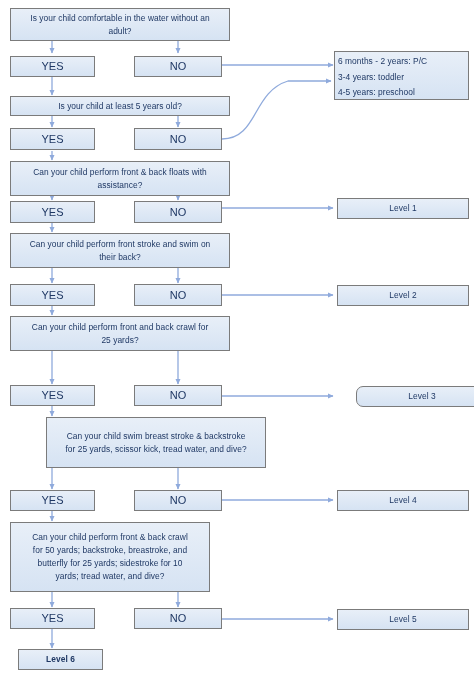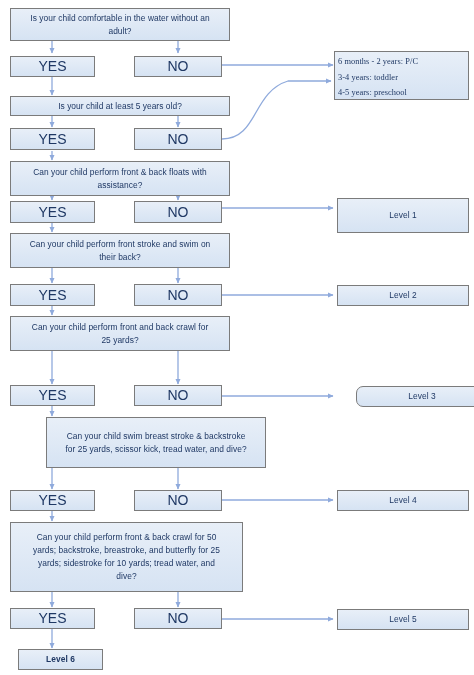--- a/index.html
+++ b/index.html
@@ -46,34 +46,33 @@
     line-height: 13px;
     padding: 1px 17px;
     letter-spacing: 0.05px;
   }
 
   .node.question {
     font-size: 8.4px;
   }
 
   .node.answer {
-    font-size: 14px;
+    font-size: 11px;
   }
 
   .node.level {
     font-size: 8.4px;
   }
 
   .node.info {
     display: block;
     text-align: left;
     padding: 2px 3px;
     line-height: 15.5px;
     font-size: 8.4px;
-    font-family: Liberation Serif, serif;
   }
   .node.info .info-line {
     display: block;
     white-space: nowrap;
   }
 </style>
 </head>
 <body>
 
 <div id="chart-canvas">
@@ -146,21 +145,21 @@
   <div class="node question" style="left:10px; top:96px; width:220px; height:20px;">Is your child at least 5 years old?</div>
 
   <div class="node answer" style="left:10px; top:128px; width:85px; height:22px;">YES</div>
   <div class="node answer" style="left:134px; top:128px; width:88px; height:22px;">NO</div>
 
   <div class="node question" style="left:10px; top:161px; width:220px; height:35px;">Can your child perform front &amp; back floats with assistance?</div>
 
   <div class="node answer" style="left:10px; top:201px; width:85px; height:22px;">YES</div>
   <div class="node answer" style="left:134px; top:201px; width:88px; height:22px;">NO</div>
 
-  <div class="node level" style="left:337px; top:198px; width:132px; height:35px;">Level 1</div>
+  <div class="node level" style="left:337px; top:198px; width:132px; height:21px;">Level 1</div>
 
   <div class="node question" style="left:10px; top:233px; width:220px; height:35px;">Can your child perform front stroke and swim on their back?</div>
 
   <div class="node answer" style="left:10px; top:284px; width:85px; height:22px;">YES</div>
   <div class="node answer" style="left:134px; top:284px; width:88px; height:22px;">NO</div>
 
   <div class="node level" style="left:337px; top:285px; width:132px; height:21px;">Level 2</div>
 
   <div class="node question" style="left:10px; top:316px; width:220px; height:35px;">Can your child perform front and back crawl for 25 yards?</div>
 
@@ -169,21 +168,21 @@
 
   <div class="node level" style="left:356px; top:386px; width:132px; height:21px;border-radius:7px;">Level 3</div>
 
   <div class="node question" style="left:10px; top:417px; width:220px; height:51px;margin-left:36px;">Can your child swim breast stroke &amp; backstroke for 25 yards, scissor kick, tread water, and dive?</div>
 
   <div class="node answer" style="left:10px; top:490px; width:85px; height:21px;">YES</div>
   <div class="node answer" style="left:134px; top:490px; width:88px; height:21px;">NO</div>
 
   <div class="node level" style="left:337px; top:490px; width:132px; height:21px;">Level 4</div>
 
-  <div class="node question" style="left:10px; top:522px; width:233px; height:70px;">Can your child perform front &amp; back crawl for 50 yards; backstroke, breastroke, and butterfly for 25 yards; sidestroke for 10 yards; tread water, and dive?</div>
+  <div class="node question" style="left:10px; top:522px; width:200px; height:70px;">Can your child perform front &amp; back crawl for 50 yards; backstroke, breastroke, and butterfly for 25 yards; sidestroke for 10 yards; tread water, and dive?</div>
 
   <div class="node answer" style="left:10px; top:608px; width:85px; height:21px;">YES</div>
   <div class="node answer" style="left:134px; top:608px; width:88px; height:21px;">NO</div>
 
   <div class="node level" style="left:337px; top:609px; width:132px; height:21px;">Level 5</div>
 
   <div class="node level" style="left:18px; top:649px; width:85px; height:21px;font-weight:bold;">Level 6</div>
 
 </div>
 

